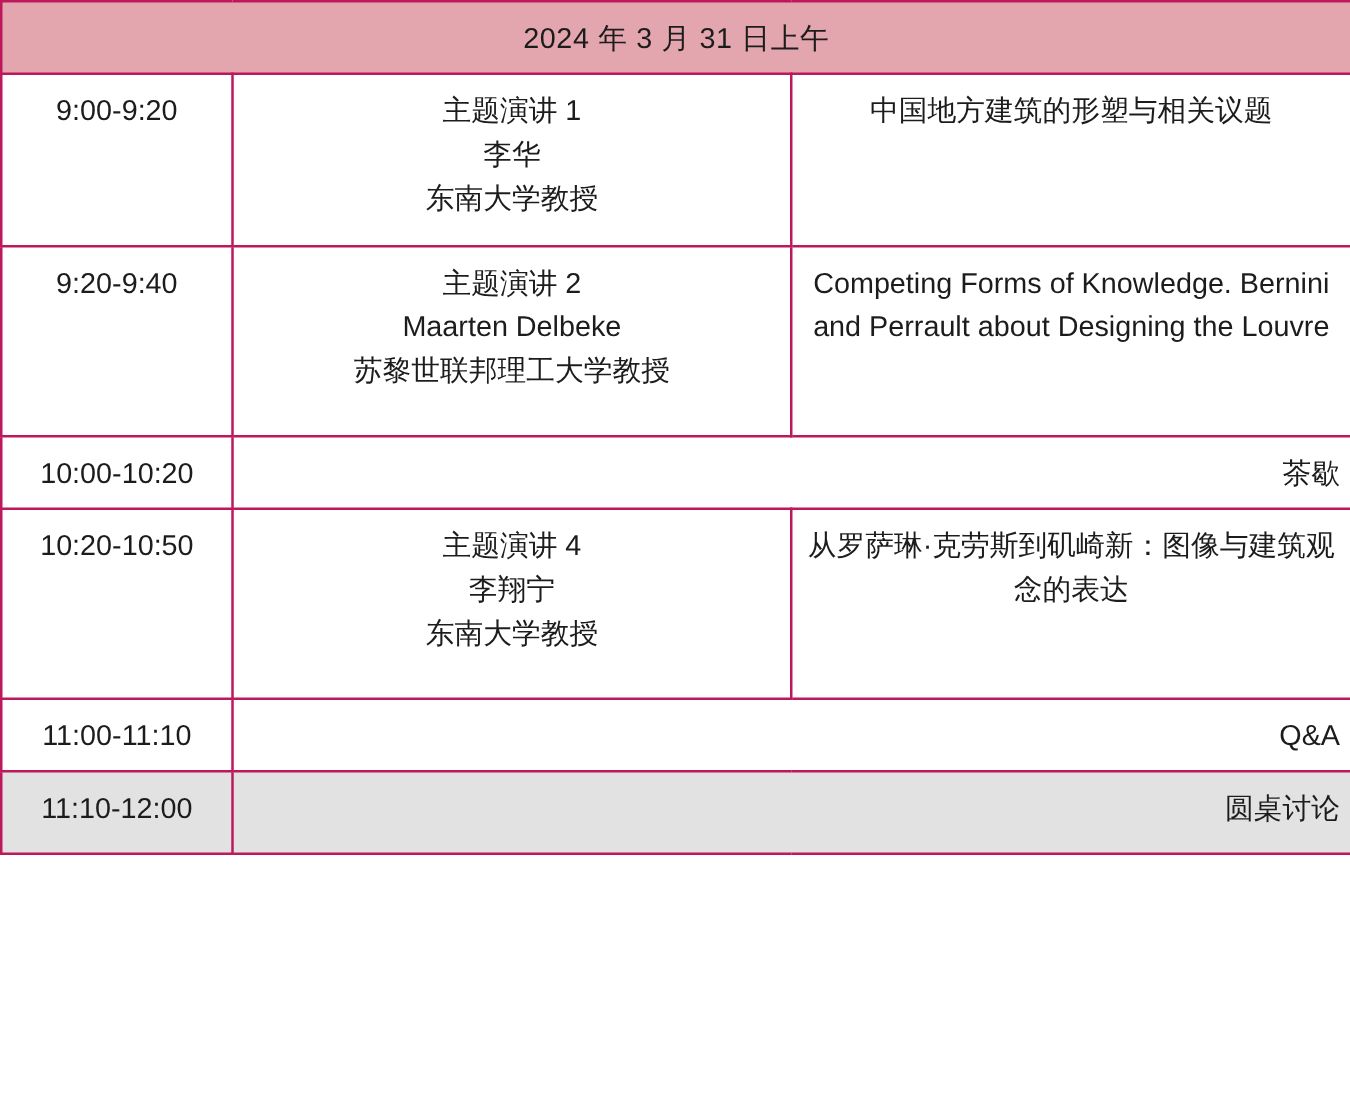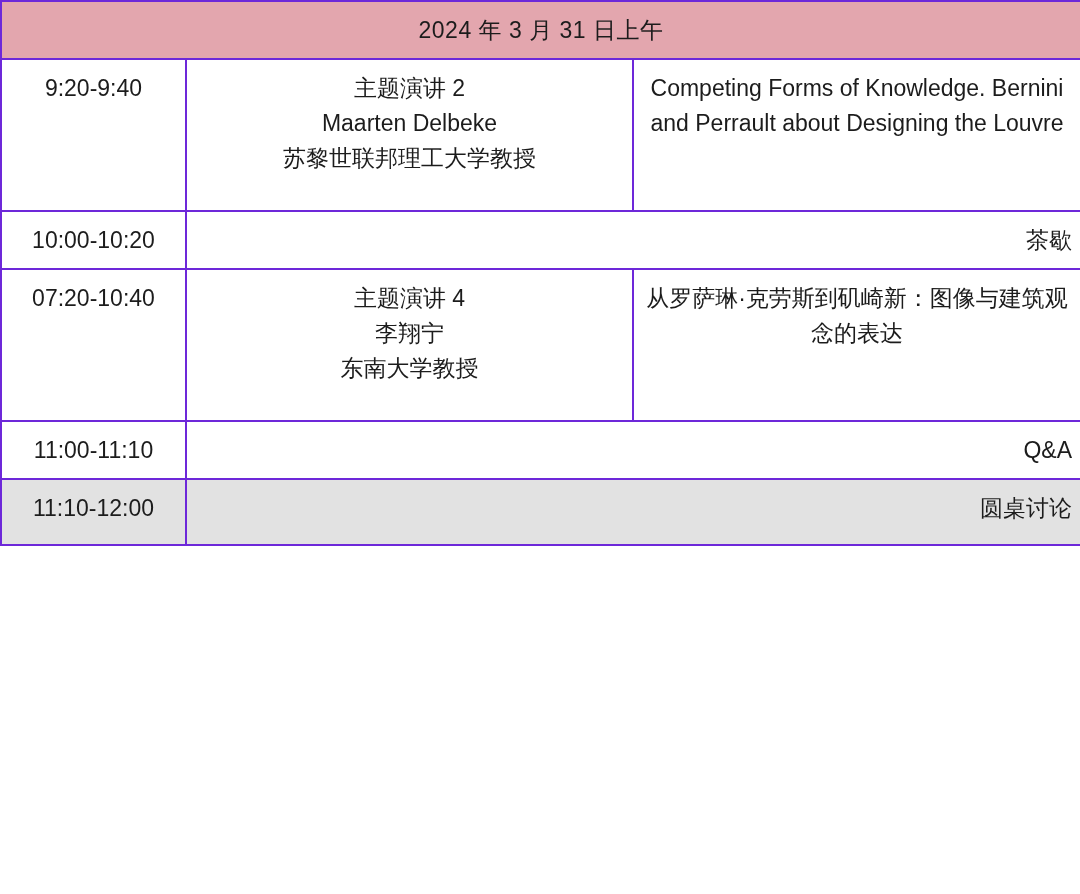--- a/index.html
+++ b/index.html
@@ -9,21 +9,21 @@
     background:#ffffff;
     font-family:"Liberation Sans","DejaVu Sans",sans-serif;
     overflow:hidden;
   }
   #schedule-table {
     width:1080px;
     border-collapse:collapse;
     table-layout:fixed;
   }
   #schedule-table td {
-    border:2px solid #6d28d9;
+    border:2px solid #be185d;
     vertical-align:top;
     color:#1c1c1c;
     font-size:23px;
     line-height:1.52;
     padding:11px 8px 10px 8px;
   }
   col.c-time  { width:185px; }
   col.c-topic { width:447px; }
   col.c-title { width:448px; }
 
@@ -70,35 +70,44 @@
     <col class="c-time">
       <col class="c-topic">
       <col class="c-title">
   </colgroup>
   <tbody>
     <tr class="hdr-row">
       <td colspan="3">
         <span class="hdr-text">2024 年 3 月 31 日上午</span>
       </td>
     </tr>
+  <tr class="r-first">
+        <td class="cell-time">9:00-9:20</td>
+        <td class="cell-topic">
+          <span class="ln">主题演讲 1</span>
+          <span class="ln">李华</span>
+          <span class="ln">东南大学教授</span>
+        </td>
+        <td class="cell-title">中国地方建筑的形塑与相关议题</td>
+      </tr>
       <tr class="r-talk">
         <td class="cell-time">9:20-9:40</td>
         <td class="cell-topic">
           <span class="ln">主题演讲 2</span>
           <span class="ln">Maarten Delbeke</span>
           <span class="ln">苏黎世联邦理工大学教授</span>
         </td>
         <td class="cell-title">Competing Forms of Knowledge. Bernini and Perrault about Designing the Louvre</td>
       </tr>
       <tr class="r-break">
         <td class="cell-time">10:00-10:20</td>
         <td colspan="2" class="cell-span">茶歇</td>
       </tr>
       <tr class="r-talk">
-        <td class="cell-time">07:20-10:40</td>
+        <td class="cell-time">10:20-10:50</td>
         <td class="cell-topic">
           <span class="ln">主题演讲 4</span>
           <span class="ln">李翔宁</span>
           <span class="ln">东南大学教授</span>
         </td>
         <td class="cell-title">从罗萨琳·克劳斯到矶崎新：图像与建筑观念的表达</td>
       </tr>
       <tr class="r-qa">
         <td class="cell-time">11:00-11:10</td>
         <td colspan="2" class="cell-span">Q&amp;A</td>

